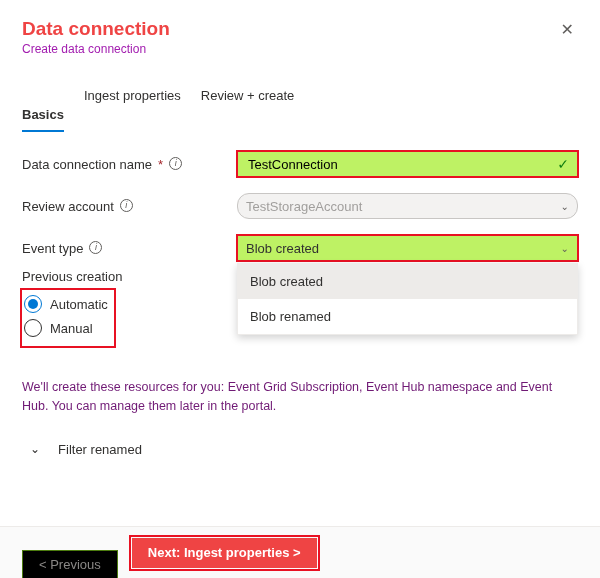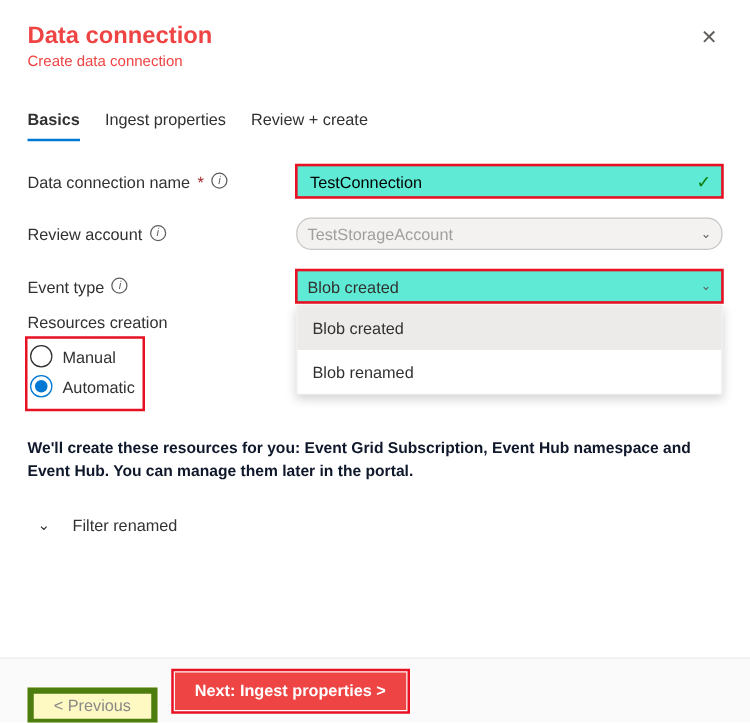--- a/index.html
+++ b/index.html
@@ -22,21 +22,21 @@
     align-items: flex-start;
   }
   .title {
     font-size: 19px;
     font-weight: 600;
     color: #ef4444;
     margin: 0;
   }
   .subtitle {
     font-size: 12px;
-    color: #ef4444;
+    color: #a21caf;
     margin-top: 2px;
   }
   .close-x {
     font-size: 16px;
     color: #605e5c;
     cursor: pointer;
     padding: 2px 4px;
   }
   .tabs {
     display: flex;
@@ -46,20 +46,21 @@
   }
   .tab {
     font-size: 13px;
     color: #323130;
     padding: 6px 0 8px 0;
     cursor: pointer;
   }
   .tab.active {
     font-weight: 600;
     border-bottom: 2px solid #0078d4;
+    margin-top: 19px;
   }
   .form-area {
     margin-top: 18px;
   }
   .row {
     display: flex;
     align-items: center;
     margin-bottom: 16px;
   }
   .label-col {
@@ -90,21 +91,21 @@
   }
   .text-input, .select-box {
     width: 100%;
     height: 26px;
     border: 1px solid #8a8886;
     padding: 0 8px;
     font-size: 13px;
     display: flex;
     align-items: center;
     justify-content: space-between;
-    background: #5eead4;
+    background: #bef264;
   }
   .text-input.highlight-red, .select-box.highlight-red {
     outline: 2px solid #e81123;
     outline-offset: -1px;
   }
   .text-input input {
     border: none;
     outline: none;
     flex: 1;
     font-size: 13px;
@@ -177,24 +178,23 @@
     padding: 10px 12px;
     font-size: 13px;
     color: #323130;
     cursor: pointer;
   }
   .dd-option.sel {
     background: #edebe9;
   }
   .help-text {
     font-size: 12.5px;
-    color: #0f172a;
+    color: #701a75;
     line-height: 1.5;
-    margin-top: 22px;
-    font-weight: bold;
+    margin-top: 32px;
   }
   .filter-row {
     display: flex;
     align-items: center;
     gap: 18px;
     margin-top: 18px;
     padding: 8px 0 16px 8px;
     cursor: pointer;
   }
   .chev-down {
@@ -217,22 +217,22 @@
   .btn {
     height: 30px;
     padding: 0 16px;
     font-size: 13px;
     display: inline-flex;
     align-items: center;
     justify-content: center;
     cursor: pointer;
   }
   .btn-secondary {
-    background: #fef9c3;
-    border: 5px solid #4d7c0f;
+    background: #000000;
+    border: 1px solid #4d7c0f;
     color: #8a8886;
     margin-top: 24px;
   }
   .btn-primary {
     background: #ef4444;
     color: #ffffff;
     font-weight: 600;
     border: none;
     outline: 2px solid #e81123;
     outline-offset: 1px;
@@ -297,32 +297,32 @@
         </div>
         <div class="dropdown-panel" style="left:0; right:0; top:28px;">
           <div class="dd-option sel">Blob created</div>
           <div class="dd-option">Blob renamed</div>
         </div>
       </div>
     </div>
 
     <div style="display:flex;">
       <div style="width:215px;">
-        <div class="sub-label">Resources creation</div>
+        <div class="sub-label">Previous creation</div>
         <div class="radio-group">
-          <div class="radio-item">
-            <span class="radio-circle"></span>
-            <span>Manual</span>
-          </div>
           <div class="radio-item">
             <span class="radio-circle selected">
                 <span class="radio-dot"></span>
               </span>
             <span>Automatic</span>
           </div>
+          <div class="radio-item">
+            <span class="radio-circle"></span>
+            <span>Manual</span>
+          </div>
         </div>
       </div>
       <div style="flex:1; height:70px;"></div>
     </div>
 
     <div class="help-text">We'll create these resources for you: Event Grid Subscription, Event Hub namespace and Event Hub. You can manage them later in the portal.</div>
 
     <div class="filter-row">
       <span class="chev-down">⌄</span>
       <span>Filter renamed</span>

